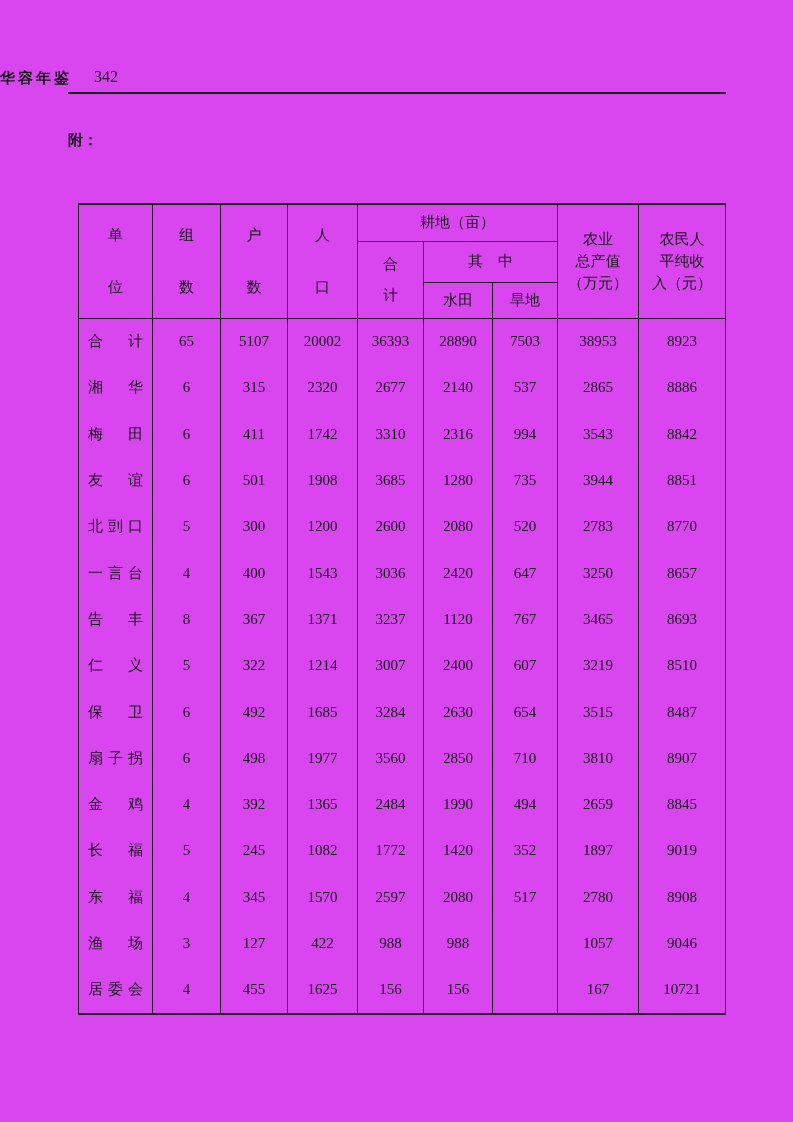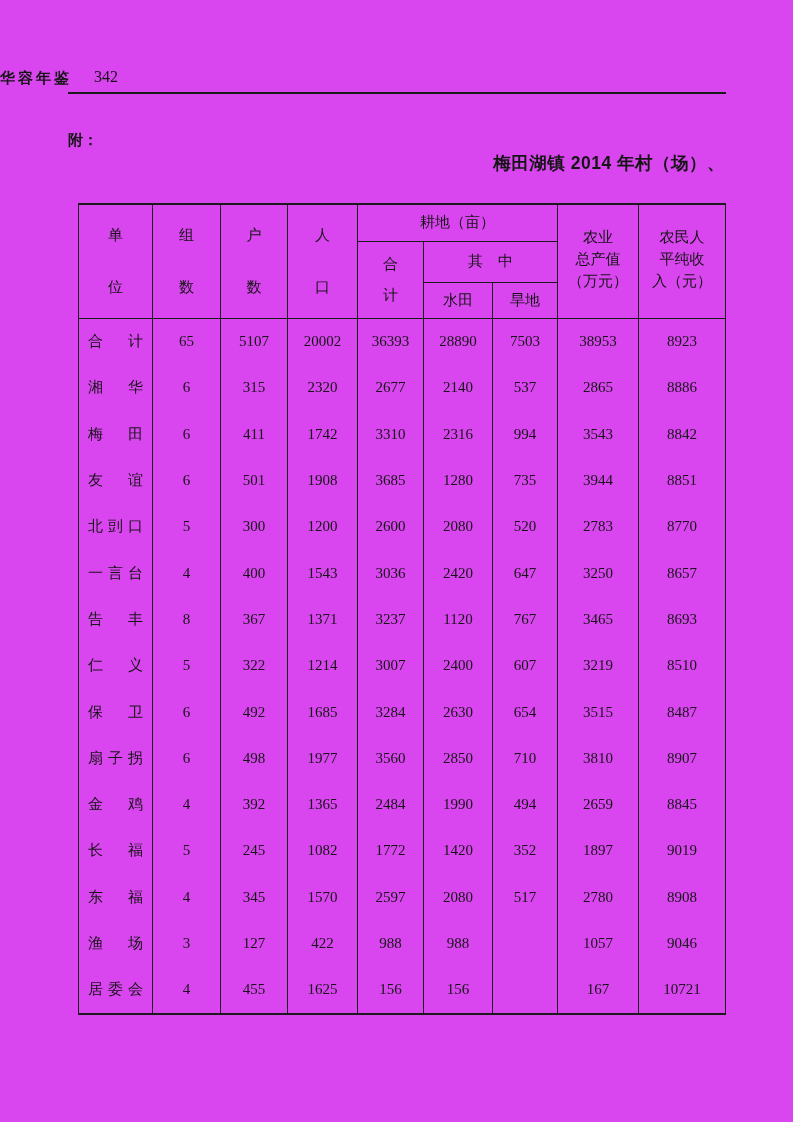--- a/index.html
+++ b/index.html
@@ -94,33 +94,32 @@
     padding: 0 9px;
   }
   .vstack {
     display: flex;
     flex-direction: column;
     align-items: center;
     justify-content: center;
   }
   .gap-big { gap: 33px; }
   .gap-small { gap: 12px; }
-  .lines { line-height: 22px; font-family: Liberation Mono, monospace; }
+  .lines { line-height: 22px; }
 </style>
 </head>
 <body>
 
 <div class="page">
 
   <div class="pagenum">342</div>
   <div class="running-head">华容年鉴</div>
   <div class="head-rule"></div>
 
   <div class="attachment-label">附：</div>
-  <div class="table-title">梅田湖镇 2014 年村（场）、</div>
 
   <table class="main">
     <colgroup>
       <col style="width:74px">
         <col style="width:68px">
         <col style="width:67px">
       <col style="width:70px">
         <col style="width:66px">
         <col style="width:69px">
       <col style="width:65px">

